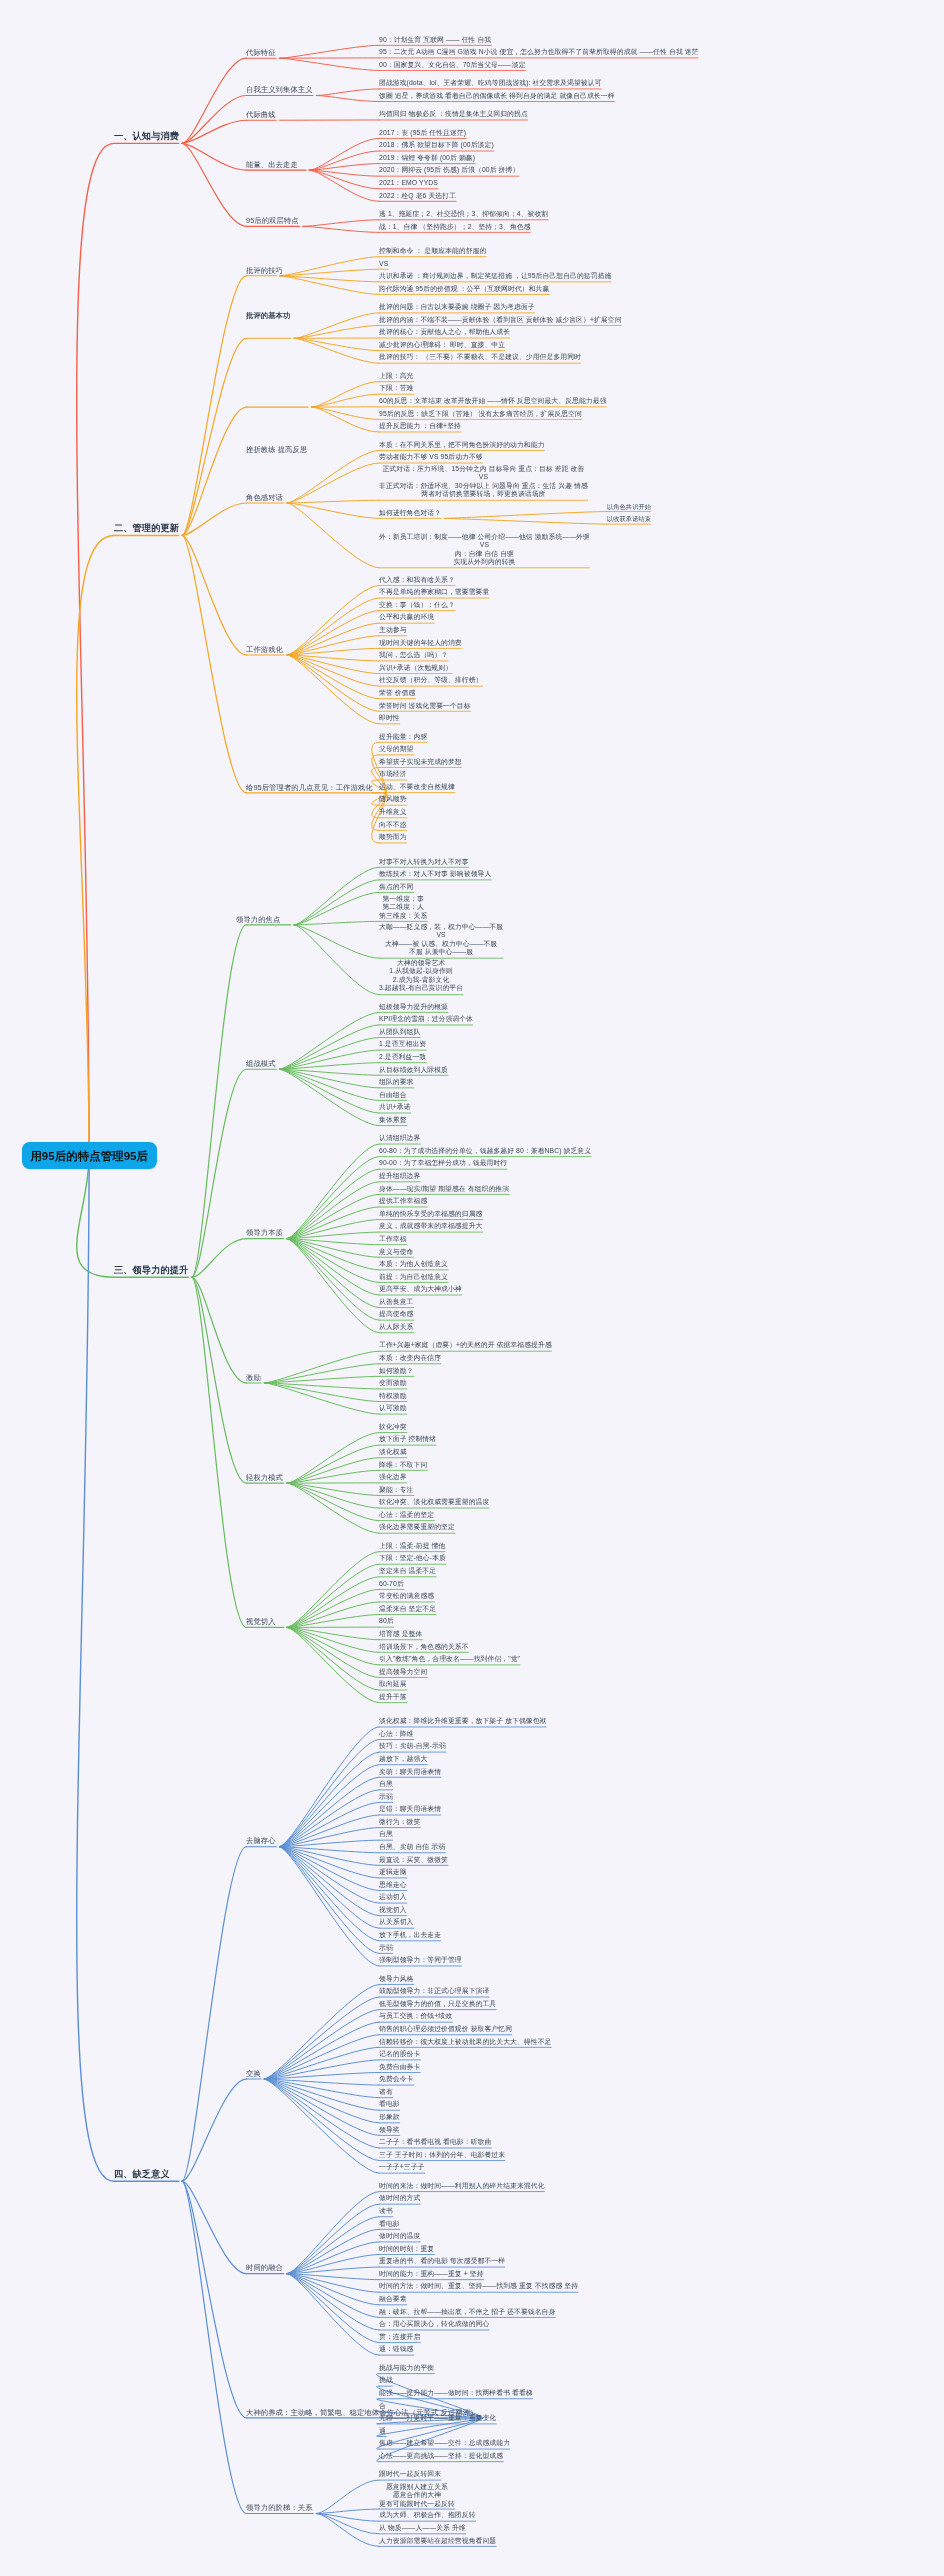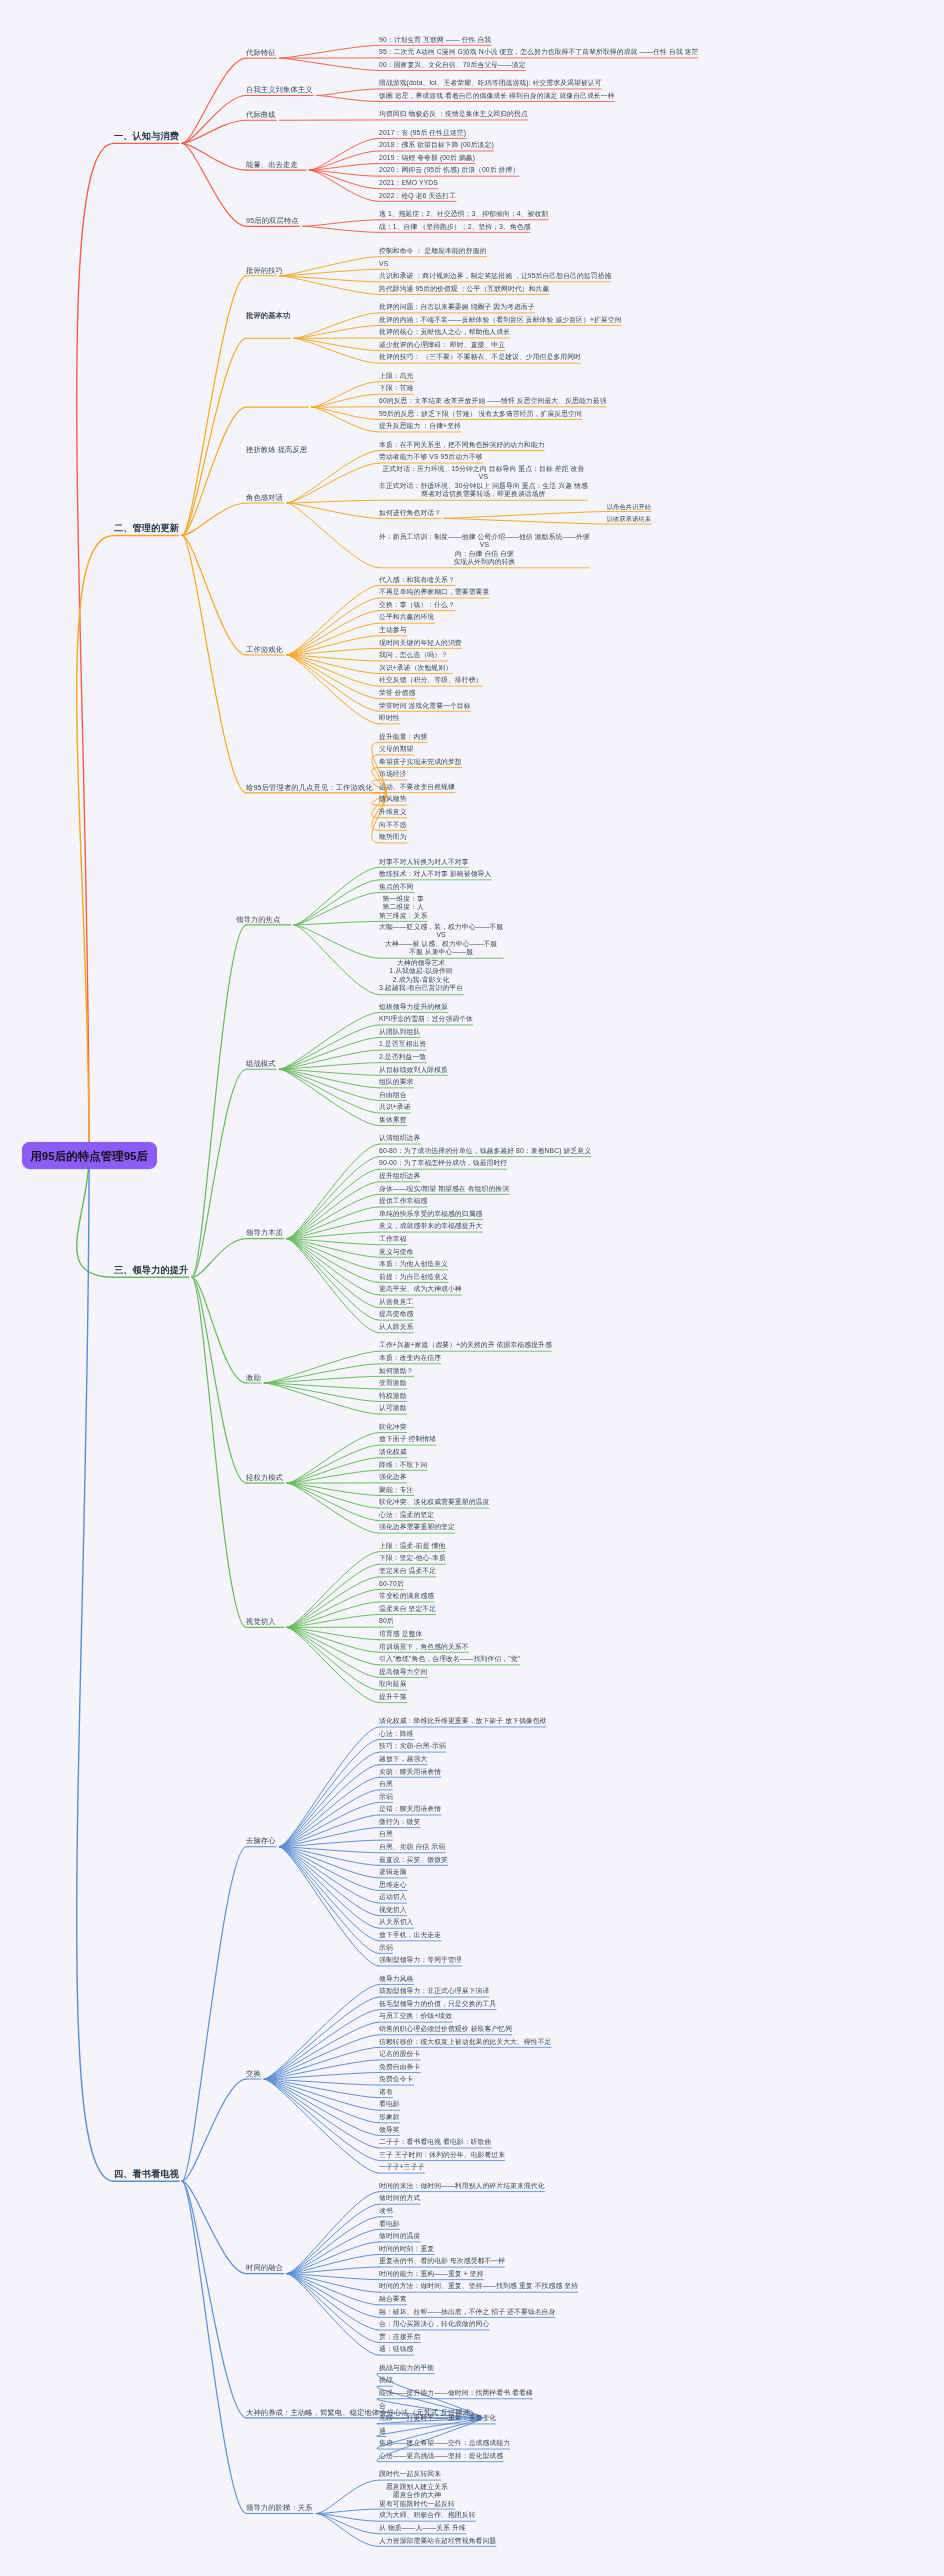--- a/index.html
+++ b/index.html
@@ -17,21 +17,21 @@
   svg#links{position:absolute;left:0;top:0;width:944px;height:2576px;pointer-events:none;}
   .node{
     position:absolute;
     white-space:pre;
     line-height:1.25;
     font-size:7.3px;
     color:#33404f;
     letter-spacing:0.1px;
   }
   .node.center{
-    background:#8b5cf6;
+    background:#0ea5e9;
     border-radius:7.6px;
     box-shadow:0 0.5px 1.6px rgba(0,0,0,0.10);
     font-size:11.4px;
     font-weight:bold;
     color:#111111;
     padding:6.5px 8.7px;
     white-space:nowrap;
   }
   .node.branch{
     font-size:9.2px;
@@ -606,21 +606,21 @@
       <div class="node lvl3" style="left: 379px; top: 1580px; max-width: 347px; color: rgb(58, 71, 86);">60-70后</div>
       <div class="node lvl3" style="left: 379px; top: 1592px; max-width: 347px; color: rgb(58, 71, 86);">常变松的满意感感</div>
       <div class="node lvl3" style="left: 379px; top: 1605px; max-width: 347px; color: rgb(58, 71, 86);">温柔来自 坚定不足</div>
       <div class="node lvl3" style="left: 379px; top: 1617px; max-width: 347px; color: rgb(58, 71, 86);">80后</div>
       <div class="node lvl3" style="left: 379px; top: 1630px; max-width: 347px; color: rgb(58, 71, 86);">培育感 是整体</div>
       <div class="node lvl3" style="left: 379px; top: 1643px; max-width: 347px; color: rgb(58, 71, 86);">培训场景下，角色感的关系不</div>
       <div class="node lvl3" style="left: 379px; top: 1655px; max-width: 347px; color: rgb(58, 71, 86);">引入"教练"角色，合理改名——找到伴侣，"党"</div>
       <div class="node lvl3" style="left: 379px; top: 1668px; max-width: 347px; color: rgb(58, 71, 86);">提高领导力空间</div>
       <div class="node lvl3" style="left: 379px; top: 1680px; max-width: 347px; color: rgb(58, 71, 86);">取向延展</div>
       <div class="node lvl3" style="left: 379px; top: 1693px; max-width: 347px; color: rgb(58, 71, 86);">提升干落</div>
-      <div class="node branch" style="left: 114px; top: 2169px; max-width: 347px; color: rgb(43, 58, 74);">四、看书看电视</div>
+      <div class="node branch" style="left: 114px; top: 2169px; max-width: 347px; color: rgb(43, 58, 74);">四、缺乏意义</div>
       <div class="node lvl2" style="left: 246px; top: 1836px; max-width: 347px; color: rgb(58, 71, 86);">去脑存心</div>
       <div class="node lvl3" style="left: 379px; top: 1717px; max-width: 347px; color: rgb(58, 71, 86);">淡化权威：降维比升维更重要，放下架子 放下偶像包袱</div>
       <div class="node lvl3" style="left: 379px; top: 1730px; max-width: 347px; color: rgb(58, 71, 86);">心法：降维</div>
       <div class="node lvl3" style="left: 379px; top: 1742px; max-width: 347px; color: rgb(58, 71, 86);">技巧：卖萌-自黑-示弱</div>
       <div class="node lvl3" style="left: 379px; top: 1755px; max-width: 347px; color: rgb(58, 71, 86);">越放下，越强大</div>
       <div class="node lvl3" style="left: 379px; top: 1768px; max-width: 347px; color: rgb(58, 71, 86);">卖萌：聊天用语表情</div>
       <div class="node lvl3" style="left: 379px; top: 1780px; max-width: 347px; color: rgb(58, 71, 86);">自黑</div>
       <div class="node lvl3" style="left: 379px; top: 1793px; max-width: 347px; color: rgb(58, 71, 86);">示弱</div>
       <div class="node lvl3" style="left: 379px; top: 1805px; max-width: 347px; color: rgb(58, 71, 86);">是错：聊天用语表情</div>
       <div class="node lvl3" style="left: 379px; top: 1818px; max-width: 347px; color: rgb(58, 71, 86);">微行为：微笑</div>

